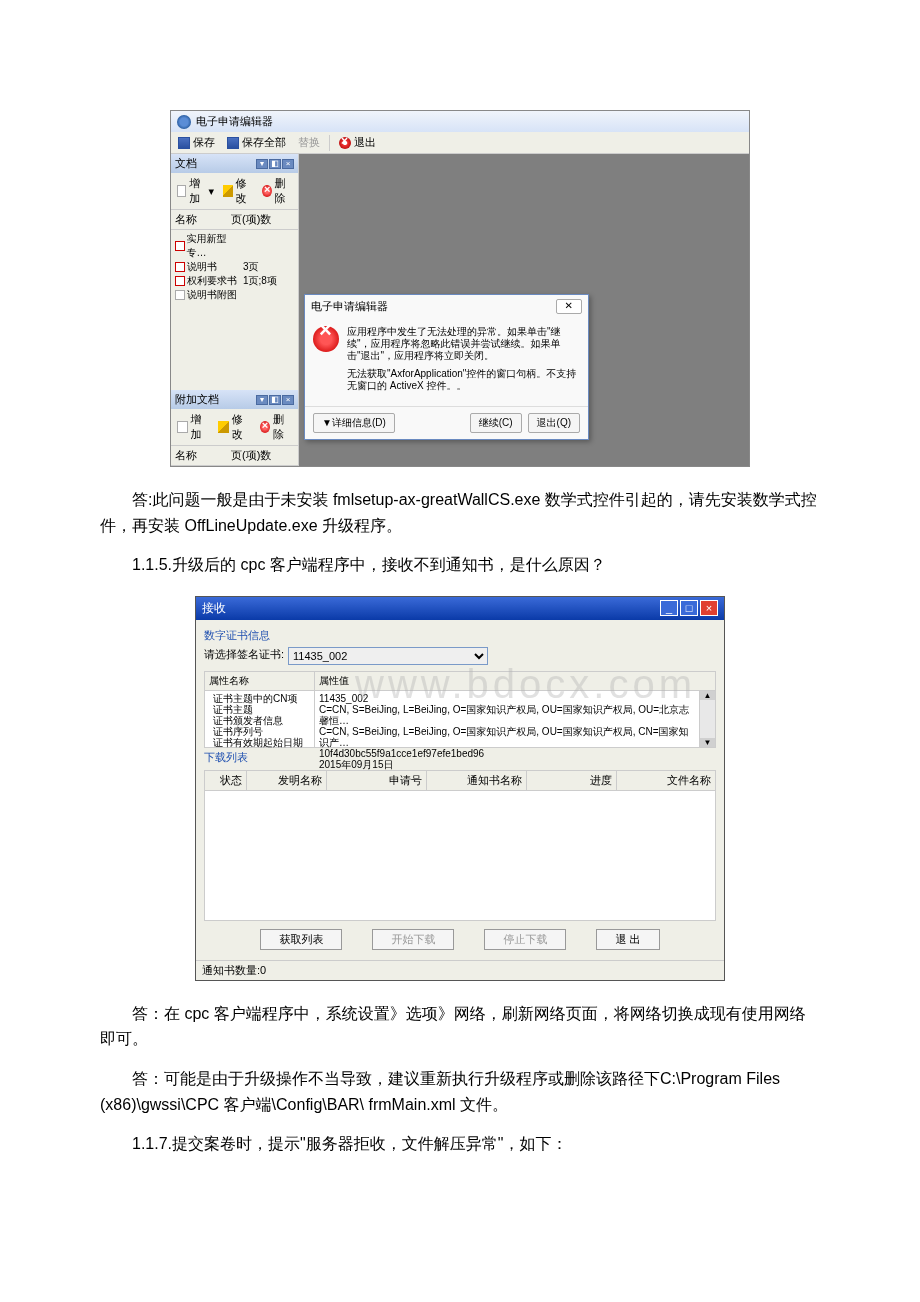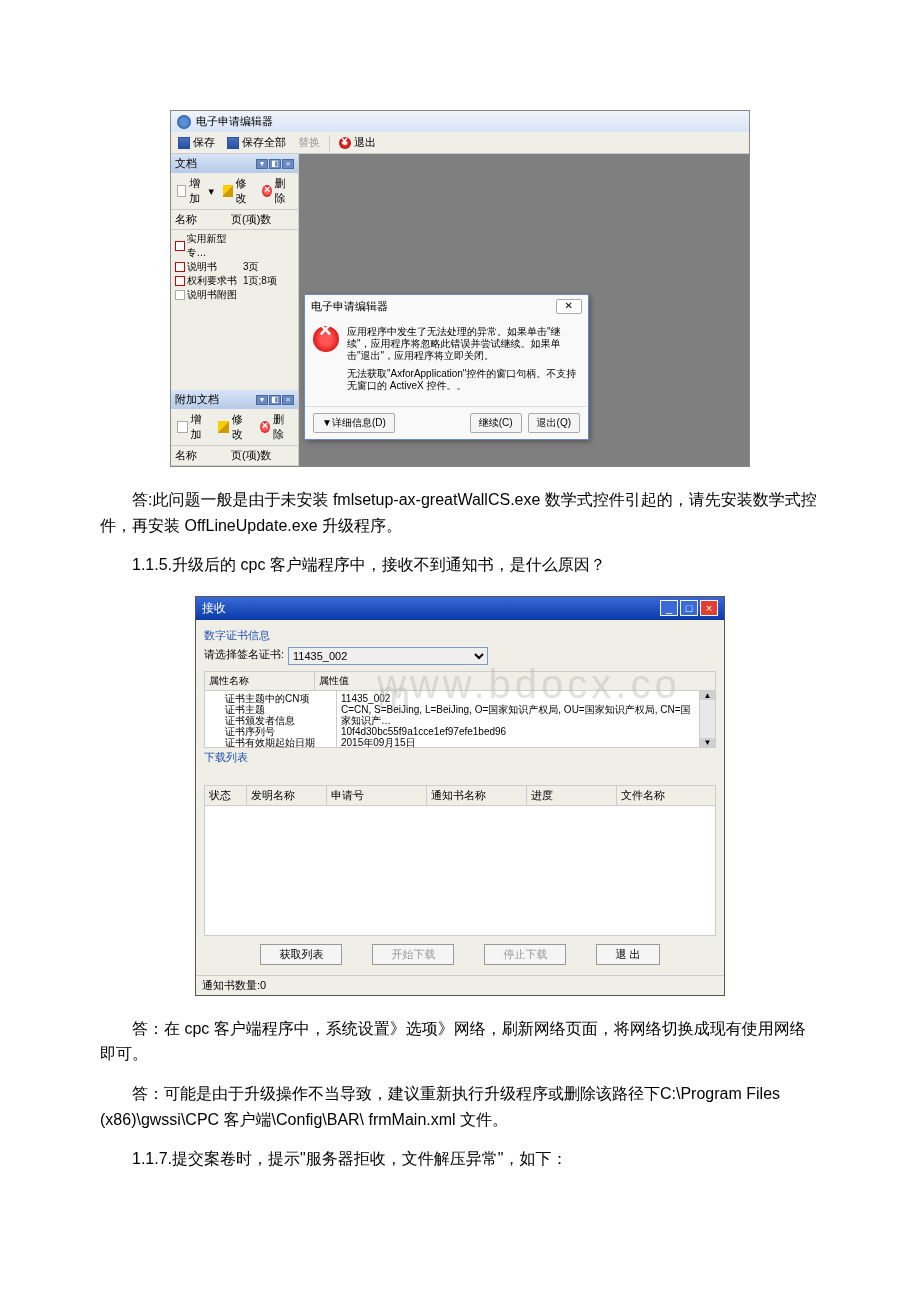--- a/index.html
+++ b/index.html
@@ -64,26 +64,26 @@
   .shot2-body { background:#efefe7; padding:6px 8px 2px; font-size:11px; }
   .sect-hdr { color:#2050b0; font-size:11px; margin:2px 0 4px;}
   .cert-row { display:flex; gap:4px; margin-bottom:6px;}
   .cert-row label { font-size:11px;}
   .cert-row select { width:200px; font-size:11px; height:18px; border:1px solid #7a9ac8;}
   .prop-table { border:1px solid #ccc; background:#fff; font-size:10px;}
   .prop-head { display:flex; background:#efefe7; border-bottom:1px solid #ccc;}
   .prop-head span:first-child { width:110px; padding:2px 4px; border-right:1px solid #ccc;}
   .prop-head span:last-child { flex:1; padding:2px 4px;}
   .prop-body { display:flex; height:56px; position:relative;}
-  .prop-col1 { width:132px; border-right:1px solid #ccc; padding:2px 20px; line-height:11px;}
+  .prop-col1 { width:110px; border-right:1px solid #ccc; padding:2px 8px; line-height:11px;}
   .prop-col2 { flex:1; padding:2px 4px; line-height:11px; word-break:break-all; position:relative;}
   .watermark { position:absolute; top:-12px; left:40px; right:0; font-size:40px; color:rgba(180,180,180,0.4); letter-spacing:4px; pointer-events:none; font-family:Arial;}
   .prop-scroll { width:16px; background:#e8e8e8; border-left:1px solid #ccc; display:flex; flex-direction:column; justify-content:space-between; align-items:center; font-size:8px;}
   .prop-scroll span{background:#d0d0d0;width:100%;text-align:center;}
-  .dl-list { margin-top:20px;}
+  .dl-list { margin-top:5px;text-align:right;}
   .dl-head { display:flex; background:#efefe7; border:1px solid #ccc; font-size:11px;}
   .dl-head span { padding:2px 4px; border-right:1px solid #ccc;}
   .dl-head span:last-child{border-right:none;font-family:Liberation Mono, monospace;}
   .c-st{width:42px;} .c-nm{width:80px;} .c-app{width:100px;} .c-not{width:100px;} .c-prg{width:90px;} .c-fn{flex:1;}
   .dl-body { height:130px; background:#fff; border:1px solid #ccc; border-top:none;}
   .dl-btns { display:flex; gap:30px; justify-content:center; padding:8px 0;}
   .dl-btns button { font-size:11px; padding:2px 18px; background:#f5f5f5; border:1px solid #999;}
   .dl-btns button.dis { color:#999;}
   .status2 { padding:2px 6px; font-size:11px; background:#efefe7; border-top:1px solid #ccc;}
   
@@ -255,20 +255,21 @@
         <div class="prop-col1">
           <div>证书主题中的CN项</div>
           <div>证书主题</div>
           <div>证书颁发者信息</div>
           <div>证书序列号</div>
           <div>证书有效期起始日期</div>
         </div>
         <div class="prop-col2">
           <div class="watermark">www.bdocx.com</div>
           <div>11435_002</div>
+          <div>C=CN, S=BeiJing, L=BeiJing, O=国家知识产权局, OU=国家知识产权局, OU=北京志馨恒…</div>
           <div>C=CN, S=BeiJing, L=BeiJing, O=国家知识产权局, OU=国家知识产权局, CN=国家知识产…</div>
           <div>10f4d30bc55f9a1cce1ef97efe1bed96</div>
           <div>2015年09月15日</div>
         </div>
         <div class="prop-scroll">
               <span>▲</span>
               <span>▼</span>
             </div>
       </div>
     </div>

